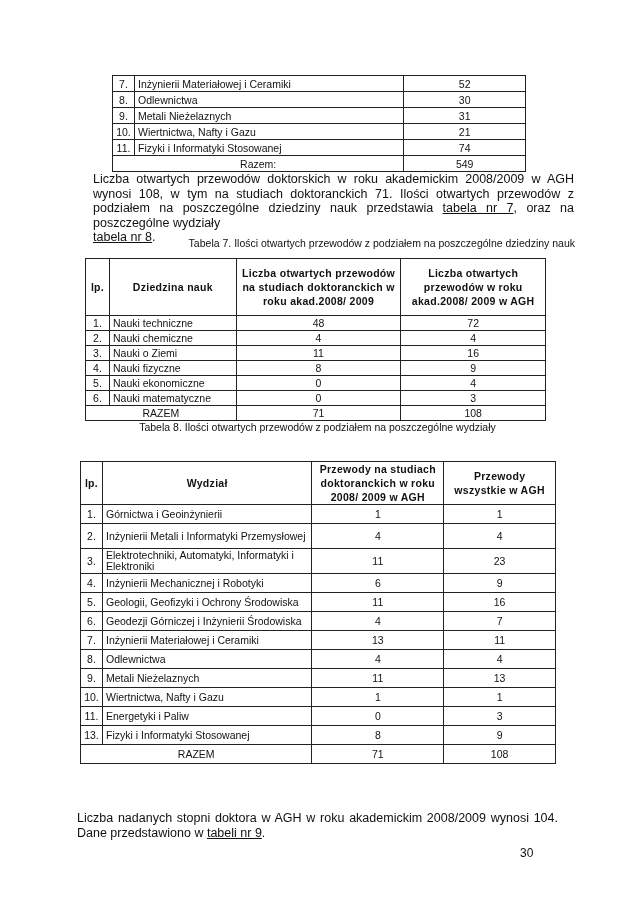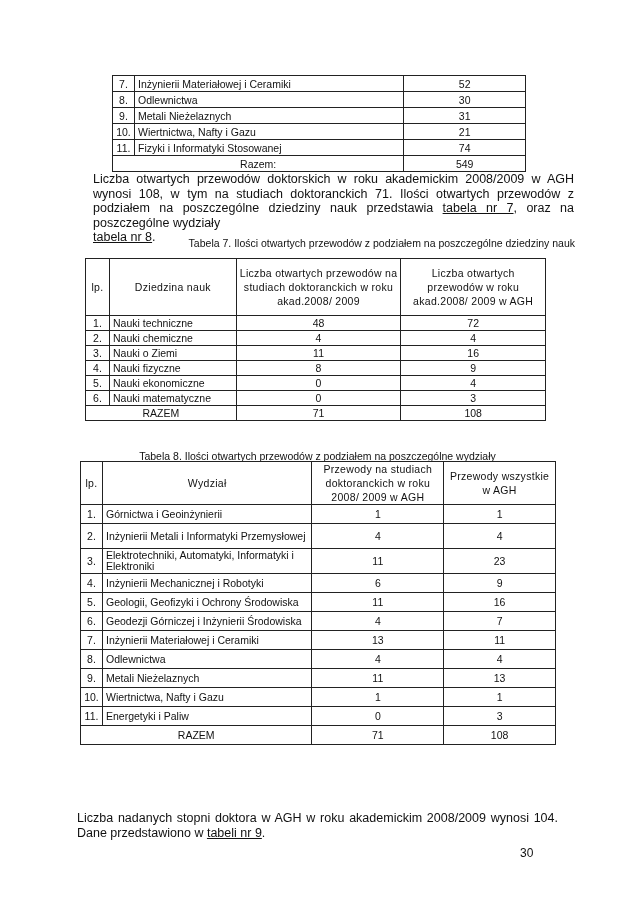--- a/index.html
+++ b/index.html
@@ -3,33 +3,33 @@
   <meta charset="utf-8">
   <style>
     html, body { margin: 0; padding: 0; background: #ffffff; }
     body {
       width: 635px; height: 898px; position: relative; overflow: hidden;
       font-family: "Liberation Sans", "DejaVu Sans", sans-serif; color: #111;
     }
     table { border-collapse: collapse; position: absolute; }
     td, th { border: 1px solid #222; padding: 0 3px; font-size: 10.5px; line-height: 14px; }
     .c { text-align: center; }
-    th { font-weight: normal; font-size: 10.5px; letter-spacing: 0.3px; }
+    th { font-weight: bold; font-size: 10.5px; letter-spacing: 0.3px; }
 
     #t6 { left: 112px; top: 75px; width: 414px; }
     #t6 td { height: 15px; }
 
     .para { position: absolute; left: 77px; width: 481px; font-size: 12.5px; line-height: 14.5px; text-align: justify; }
     .para u { text-decoration: underline; }
     #p1 { top: 172px; margin-left: 16px; }
     #p2 { top: 775px; margin-top: 36px; }
 
     .caption { position: absolute; left: 60px; width: 515px; text-align: center; font-size: 10.5px; }
     #cap7 { top: 237px; text-align: right; }
-    #cap8 { top: 450px; }
+    #cap8 { top: 421px; }
 
     #t7 { left: 85px; top: 258px; width: 461px; }
     #t7 thead th { height: 56px; }
     #t7 td { height: 14px; }
 
     #t8 { left: 80px; top: 461px; width: 476px; }
     #t8 thead th { height: 36px; }
     #t8 td { height: 18px; }
     #t8 td.twoline { height: 24px; line-height: 11px; }
 
@@ -222,20 +222,26 @@
         <td>Wiertnictwa, Nafty i Gazu</td>
         <td class="c">1</td>
         <td class="c">1</td>
       </tr>
       <tr>
         <td class="c">11.</td>
         <td>Energetyki i Paliw</td>
         <td class="c">0</td>
         <td class="c">3</td>
       </tr>
+      <tr>
+        <td class="c">13.</td>
+        <td>Fizyki i  Informatyki Stosowanej</td>
+        <td class="c">8</td>
+        <td class="c">9</td>
+      </tr>
     </tbody>
   <tbody>
       <tr>
     <td colspan="2" class="c">RAZEM</td>
     <td class="c">71</td>
     <td class="c">108</td>
   </tr>
 </tbody>
   </table>
 

